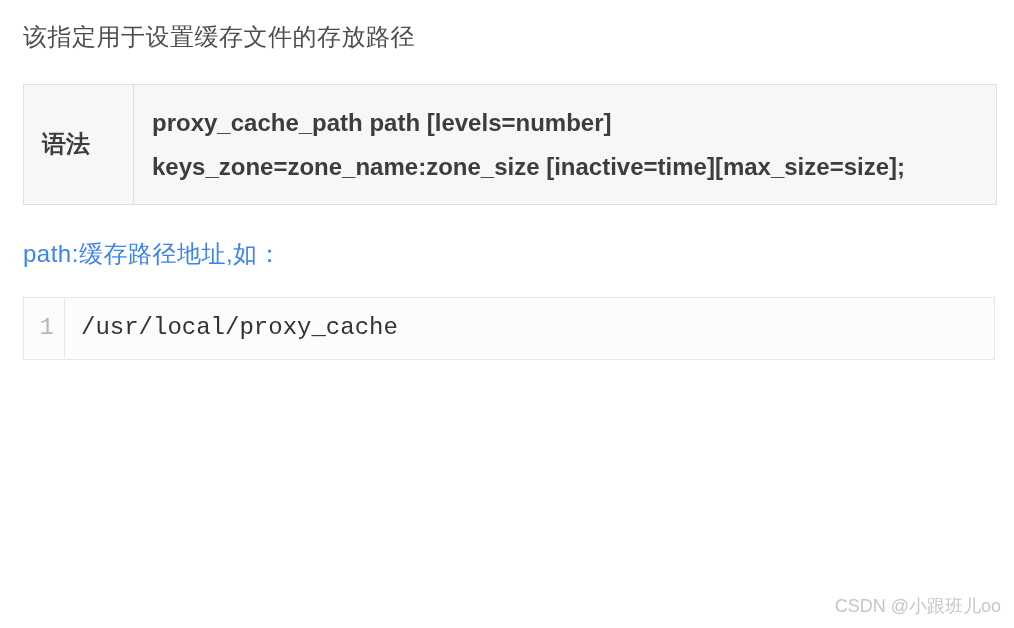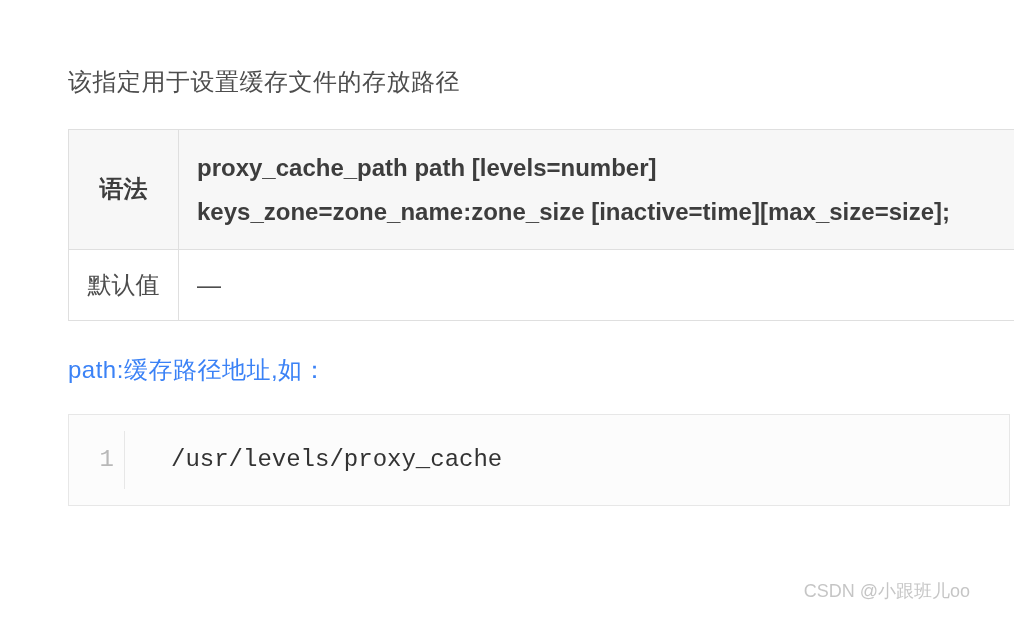--- a/index.html
+++ b/index.html
@@ -1,16 +1,16 @@
 <!DOCTYPE html>
 <html><head>
   <meta charset="utf-8">
   <style>
     * {
-      margin: 16px;
+      margin: 1px;
       padding: 0;
       box-sizing: border-box;
     }
     body {
       font-family: -apple-system, BlinkMacSystemFont, "Segoe UI", "PingFang SC", "Microsoft YaHei", sans-serif;
       background: #ffffff;
       color: #4d4d4d;
       font-size: 24px;
       line-height: 1.6;
       padding: 15px 20px 20px 20px;
@@ -42,21 +42,20 @@
     table tr:first-child td {
       font-weight: 700;
       background: #f7f7f7;
       color: #3d3d3d;
     }
     table tr:first-child td {
       line-height: 1.8;
     }
     .label-col {
       width: 110px;
-      text-align: center;
     }
     .note-text {
       margin-bottom: 24px;
       color: #3b82f6;
       letter-spacing: 0.5px;
     }
     .code-block {
       border: 1px solid #e7e7e7;
       background: #fcfcfc;
       display: flex;
@@ -73,44 +72,40 @@
     }
     .code-content {
       padding: 10px 14px;
       color: #333333;
       flex: 1;
       white-space: pre;
     }
     .watermark {
       position: fixed;
       bottom: 6px;
-      right: 28px;
+      right: 12px;
       font-size: 18px;
       color: rgba(150, 150, 150, 0.55);
       pointer-events: none;
     }
   </style>
 </head>
 <body>
 
 <p class="intro-text">该指定用于设置缓存文件的存放路径</p>
 
 <table>
   <tbody>
     <tr>
       <th class="label-col">语法</th>
       <td>proxy_cache_path path [levels=number] keys_zone=zone_name:zone_size [inactive=time][max_size=size];</td>
     </tr>
-    <tr>
-      <td class="label-col">默认值</td>
-      <td>—</td>
-    </tr>
   </tbody>
 </table>
 
 <p class="note-text">path:缓存路径地址,如：</p>
 
 <div class="code-block">
   <div class="line-number">1</div>
-  <div class="code-content">/usr/levels/proxy_cache</div>
+  <div class="code-content">/usr/local/proxy_cache</div>
 </div>
 
 <div class="watermark">CSDN @小跟班儿oo</div>
 
 </body></html>

